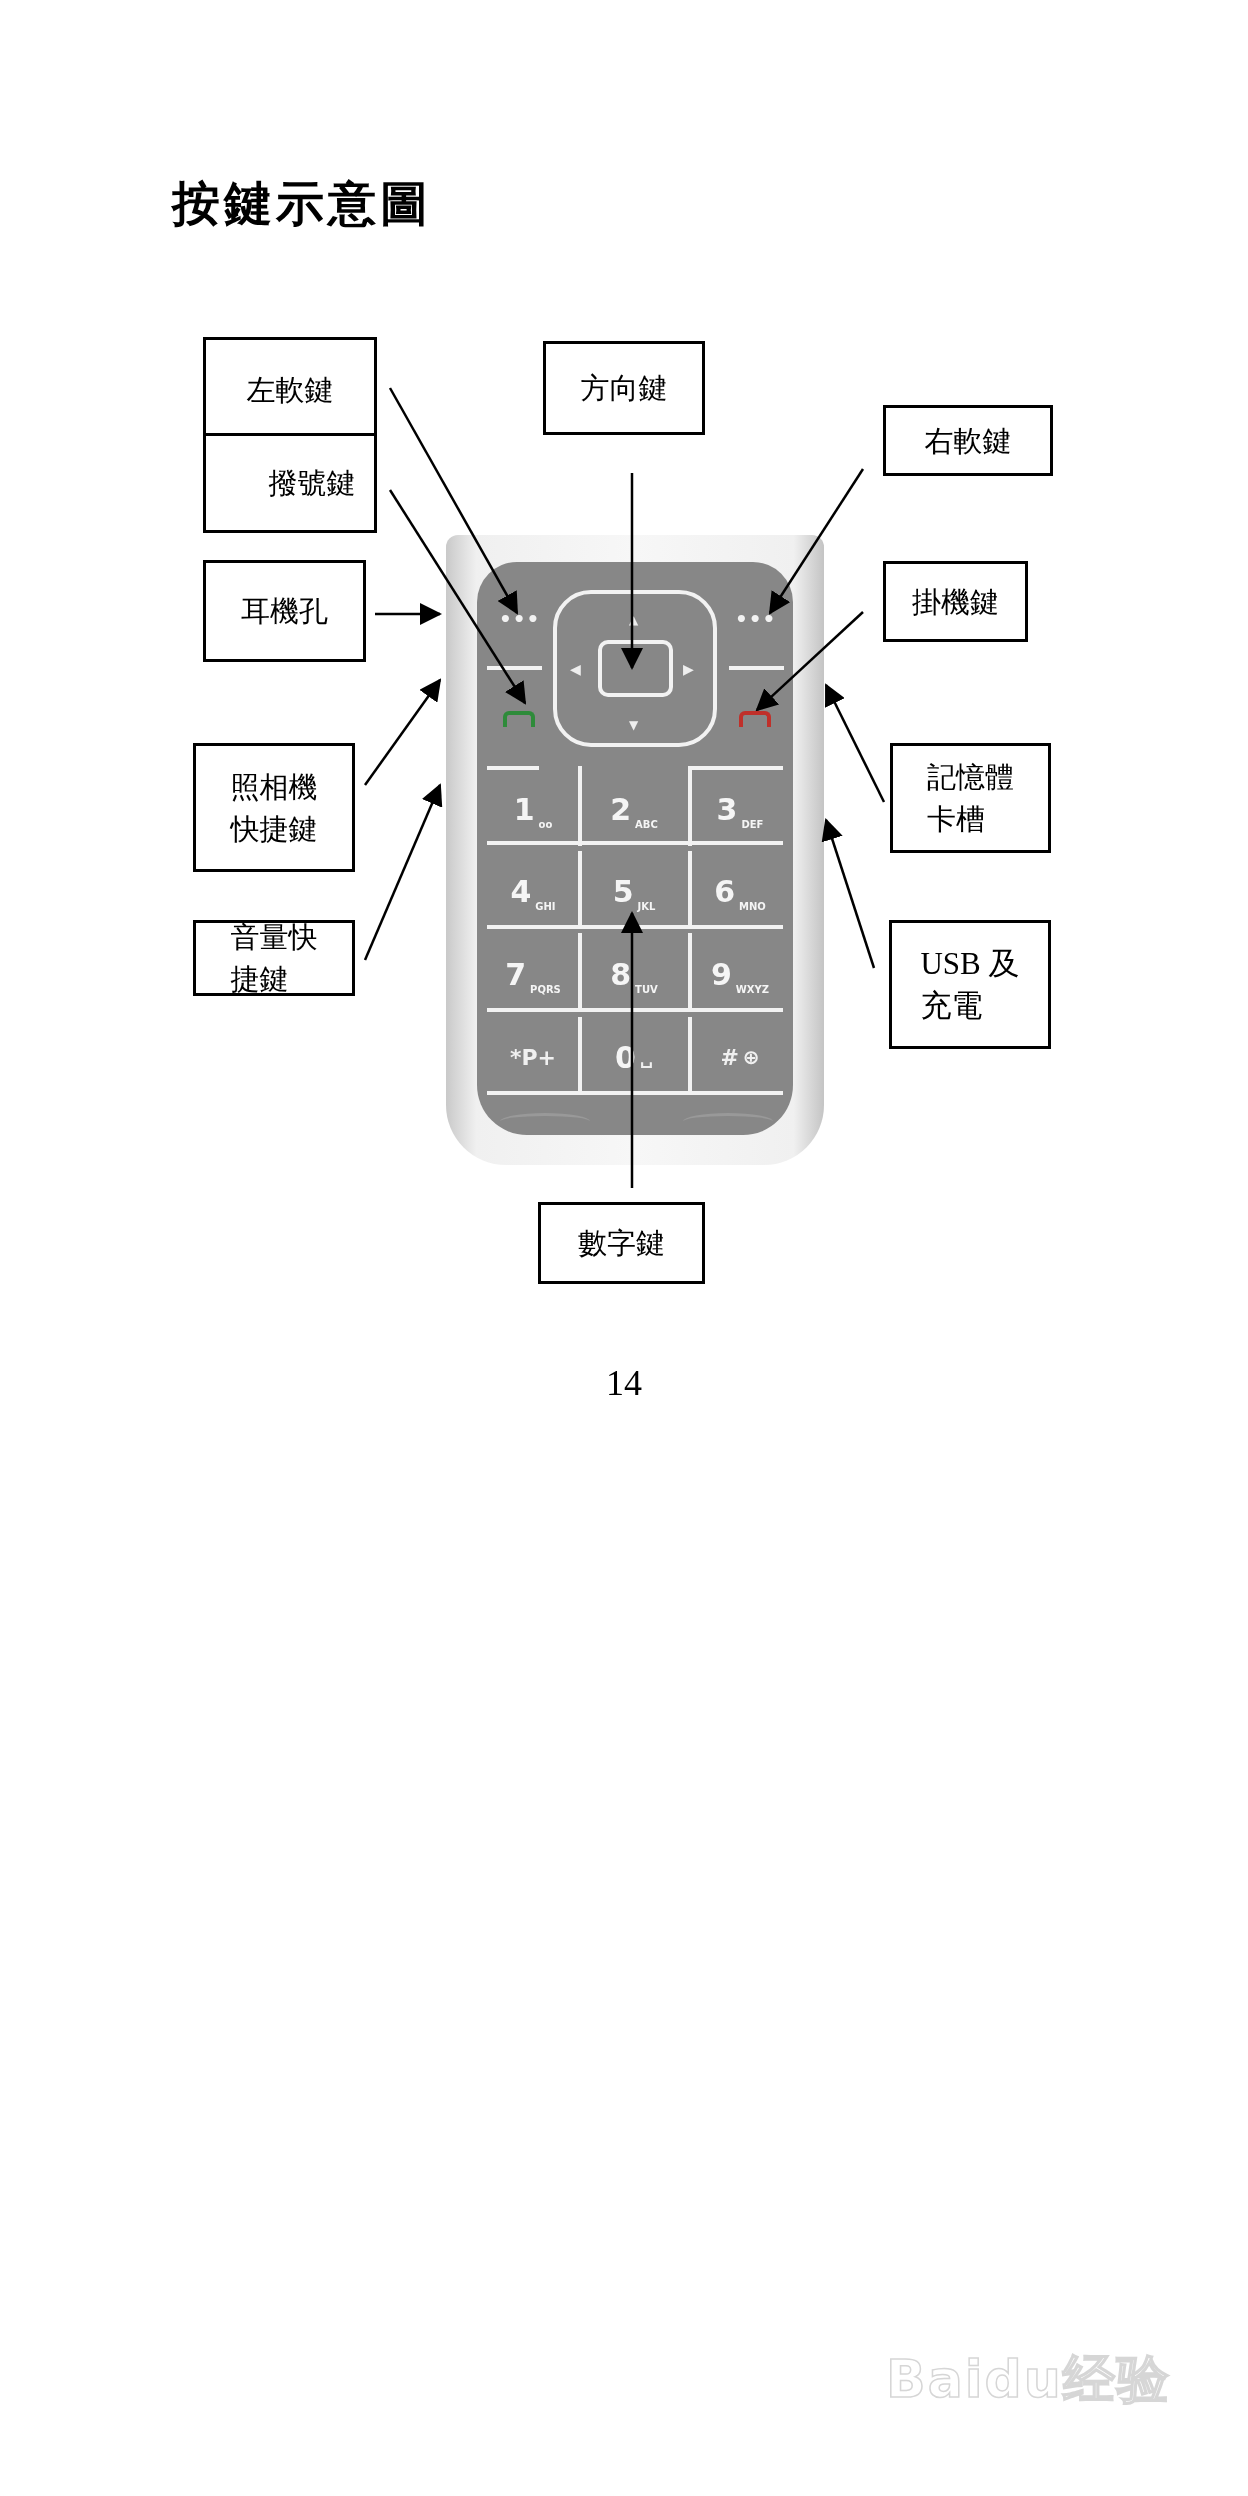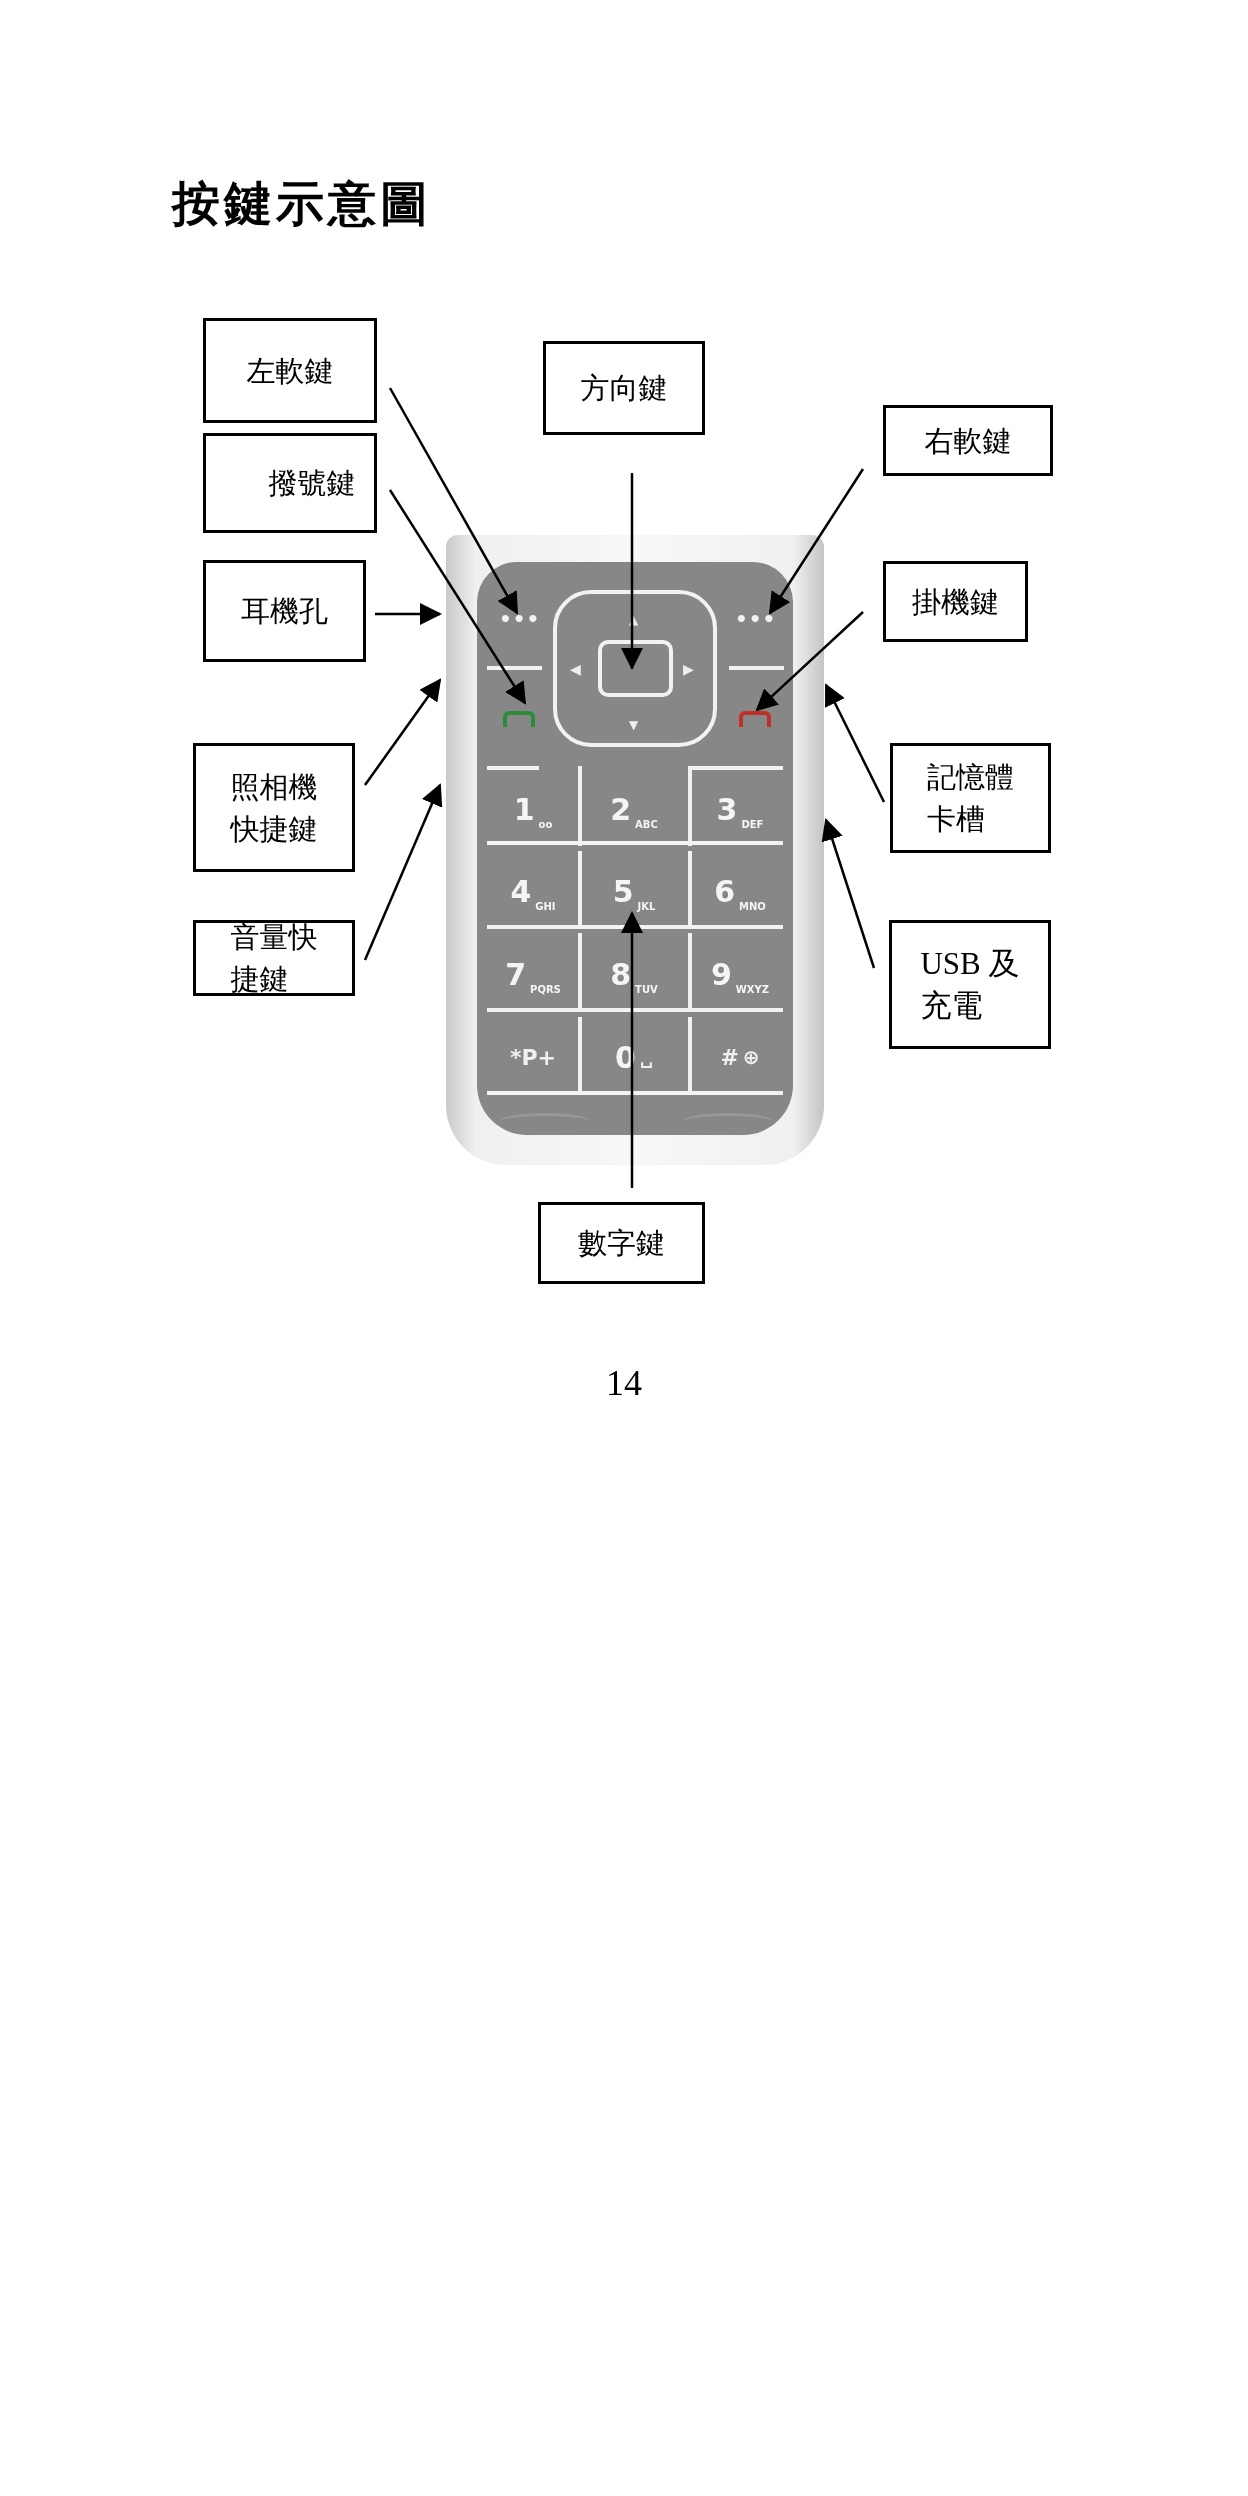--- a/index.html
+++ b/index.html
@@ -137,21 +137,21 @@
     <line x1="863" y1="612" x2="757" y2="710" marker-end="url(#ahb)"></line>
     <line x1="375" y1="614" x2="440" y2="614" marker-end="url(#ahb)"></line>
     <line x1="365" y1="785" x2="440" y2="680" marker-end="url(#ahb)"></line>
     <line x1="365" y1="960" x2="440" y2="785" marker-end="url(#ahb)"></line>
     <line x1="884" y1="802" x2="826" y2="685" marker-end="url(#ahb)"></line>
     <line x1="874" y1="968" x2="826" y2="820" marker-end="url(#ahb)"></line>
     <line x1="632" y1="1188" x2="632" y2="913" marker-end="url(#ahb)"></line>
   </g>
 </svg>
 
-<div class="label-box" style="left:203px;top:318px;width:174px;height:105px;">
+<div class="label-box" style="left:203px;top:337px;width:174px;height:105px;">
     <span>左軟鍵</span>
   </div>
 <div class="label-box" style="left:203px;top:433px;width:174px;height:100px;padding-left:44px;">
     <span>撥號鍵</span>
   </div>
 <div class="label-box" style="left:203px;top:560px;width:163px;height:102px;">
     <span>耳機孔</span>
   </div>
 <div class="label-box" style="left:193px;top:743px;width:162px;height:129px;">
     <span>照相機
@@ -178,13 +178,14 @@
     <span style="font-family:'Liberation Serif', serif;font-size:31px;">USB 及
 充電</span>
   </div>
 <div class="label-box" style="left:538px;top:1202px;width:167px;height:82px;">
     <span>數字鍵</span>
   </div>
 
 <div class="page-num">14</div>
 
 <div class="watermark">
+  <div class="wm-logo">Baidu经验</div>
 </div>
 
 </body></html>

